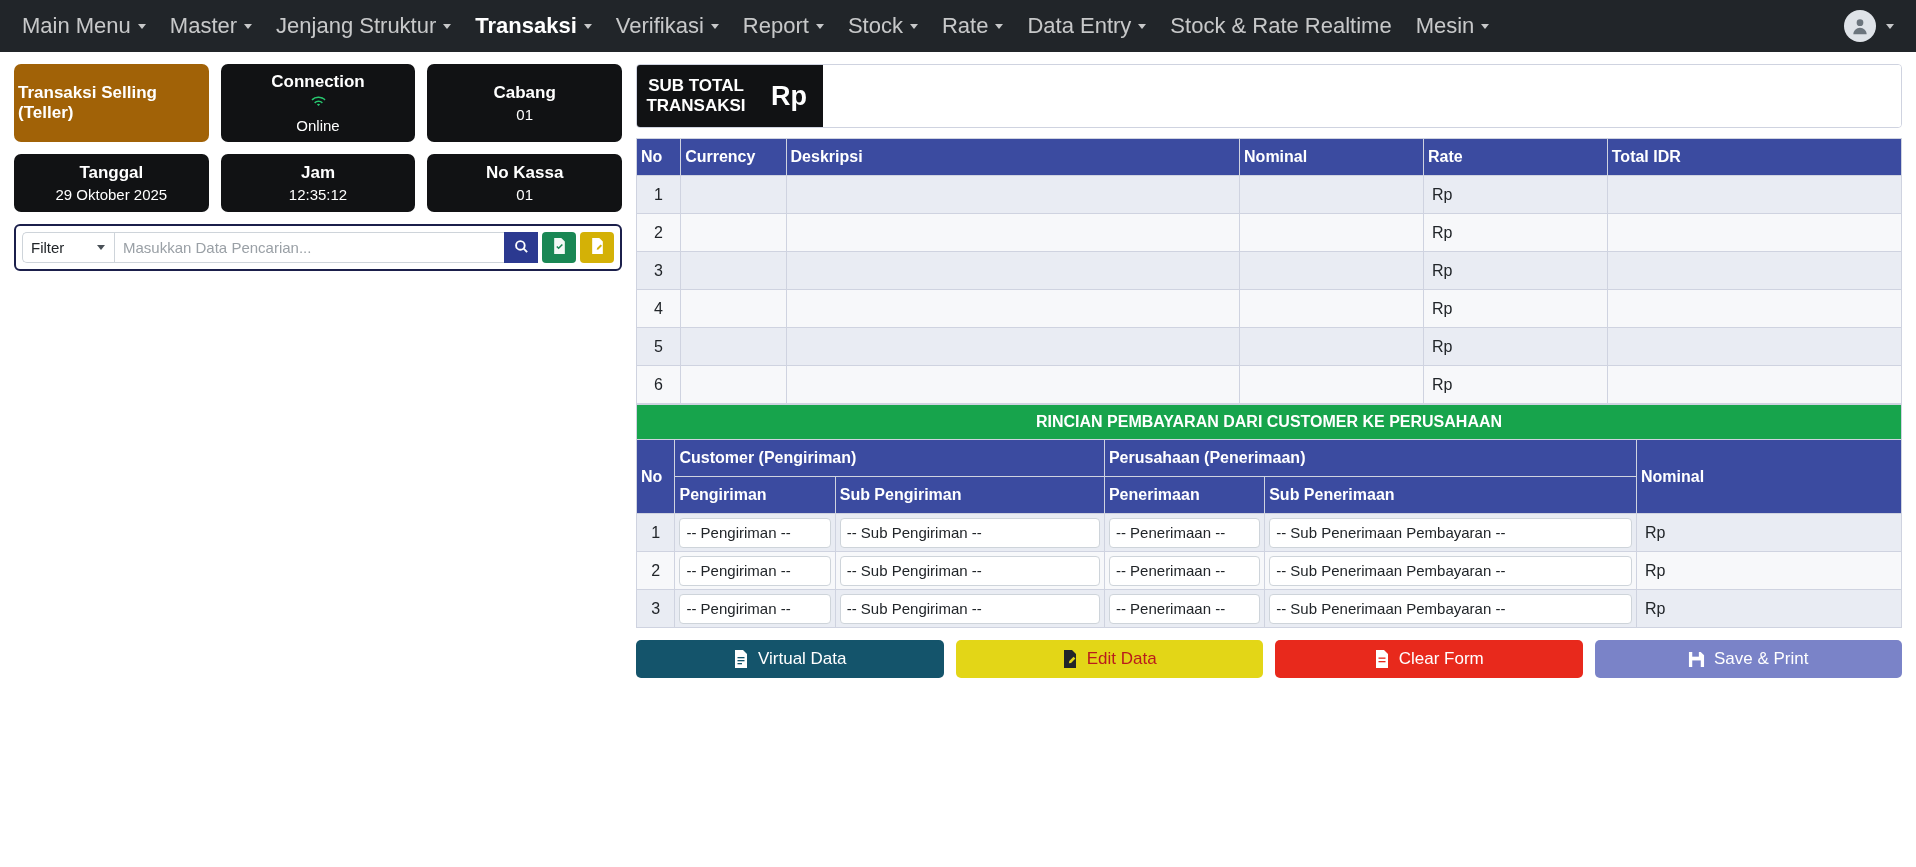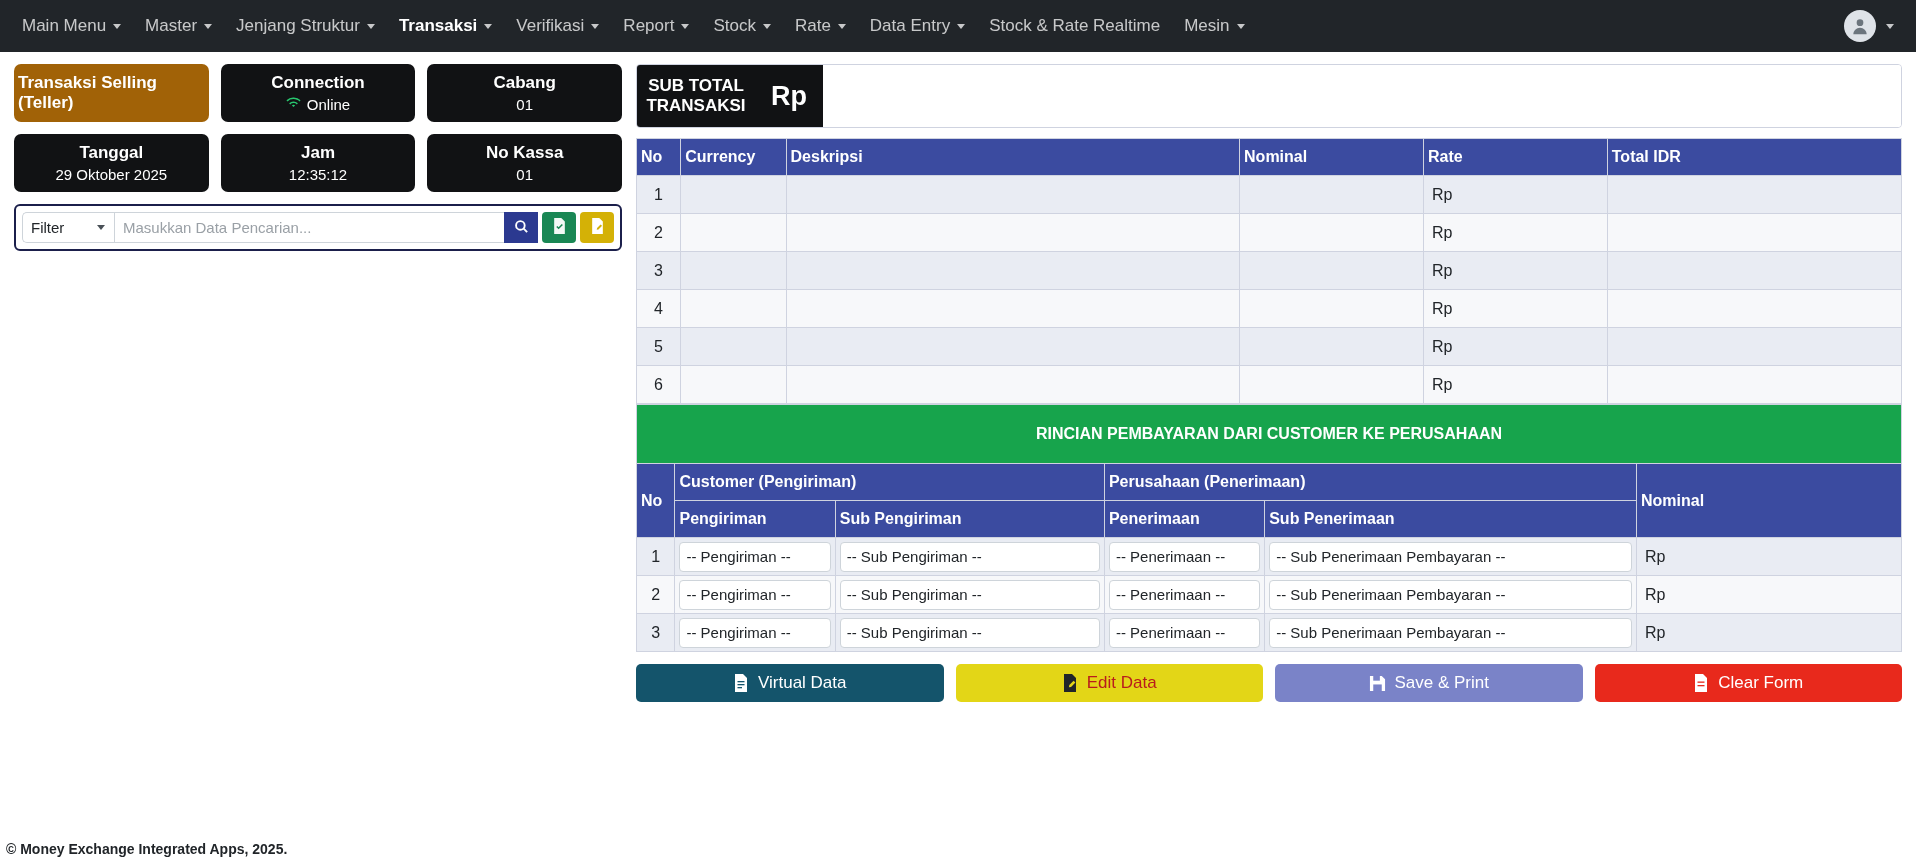--- a/index.html
+++ b/index.html
@@ -17,21 +17,21 @@
     background: #212529;
     display: flex;
     align-items: center;
     padding: 0 10px;
     color: #ffffff;
   }
   .nav-item {
     display: flex;
     align-items: center;
     gap: 5px;
-    font-size: 17px;
+    font-size: 22px;
     color: rgba(255,255,255,0.75);
     padding: 6px 12px;
     white-space: nowrap;
     cursor: pointer;
   }
   .nav-item.active { color: #ffffff; font-weight: bold; }
   .caret {
     display: inline-block;
     width: 0; height: 0;
     border-left: 4px solid transparent;
@@ -68,21 +68,21 @@
     flex-direction: column;
     align-items: center;
     justify-content: center;
     color: #ffffff;
     padding: 8px 4px;
   }
   .tile-blue { background: #a16207; }
   .tile-dark { background: #111214; }
   .tile-title { font-size: 17px; font-weight: bold; }
   .tile-sub { font-size: 15px; margin-top: 3px; font-weight: normal; }
-  .online-line { display: flex; gap: 6px; }
+  .online-line { display: flex; align-items: center; gap: 6px; flex-direction: column; }
   .wifi { color: #28c76f; font-size: 14px; }
 
   
   .filter-bar {
     border: 2px solid #1b1f4b;
     border-radius: 6px;
     padding: 6px;
     display: flex;
     align-items: center;
     gap: 0;
@@ -211,21 +211,21 @@
   .c-total { width: 240px; }
   .rp-cell { text-align: left; }
 
   
   .rincian-title {
     background: #17a44c;
     color: #ffffff;
     text-align: center;
     font-weight: bold;
     font-size: 16px;
-    padding: 20px;
+    padding: 8px;
     border: 1px solid #cfd3e0;
     border-bottom: none;
   }
   .sel-cell { padding: 3px 4px !important; }
   .mini-select {
     width: 100%;
     height: 30px;
     font-size: 15px;
     border: 1px solid #ced4da;
     border-radius: 4px;
@@ -588,39 +588,38 @@
         </button>
         <button class="act-btn act-edit">
           <span>
             <svg width="16" height="18" viewBox="0 0 16 18" fill="#212529">
               <path d="M2 0h8l4 4v14H2z"></path>
               <path d="M11.6 6.8l1.8 1.8-4.3 4.3-2.2.4.4-2.2z" fill="#e3d617"></path>
             </svg>
           </span>
           <span>Edit Data</span>
         </button>
+        <button class="act-btn act-clear">
+          <span>
+            <svg width="16" height="18" viewBox="0 0 16 18" fill="#ffffff">
+              <path d="M2 0h8l4 4v14H2z"></path>
+              <rect x="4.5" y="7.5" width="7" height="1.3" fill="#e8291c"></rect>
+              <rect x="4.5" y="11" width="7" height="1.3" fill="#e8291c"></rect>
+            </svg>
+          </span>
+          <span>Clear Form</span>
+        </button>
         <button class="act-btn act-save">
           <span>
             <svg width="17" height="17" viewBox="0 0 18 18" fill="#ffffff">
               <path d="M1 1h12.5L17 4.5V17H1z"></path>
               <rect x="4.5" y="1" width="7" height="5" fill="#7a83c8"></rect>
               <rect x="4.5" y="10" width="9" height="7" fill="#7a83c8"></rect>
             </svg>
           </span>
           <span>Save &amp; Print</span>
         </button>
-        <button class="act-btn act-clear">
-          <span>
-            <svg width="16" height="18" viewBox="0 0 16 18" fill="#ffffff">
-              <path d="M2 0h8l4 4v14H2z"></path>
-              <rect x="4.5" y="7.5" width="7" height="1.3" fill="#e8291c"></rect>
-              <rect x="4.5" y="11" width="7" height="1.3" fill="#e8291c"></rect>
-            </svg>
-          </span>
-          <span>Clear Form</span>
-        </button>
       </div>
 
     </div>
   </div>
 
-  <div class="footer">© Money Exchange Integrated Apps, 2025.</div>
 </div>
 
 </body></html>

